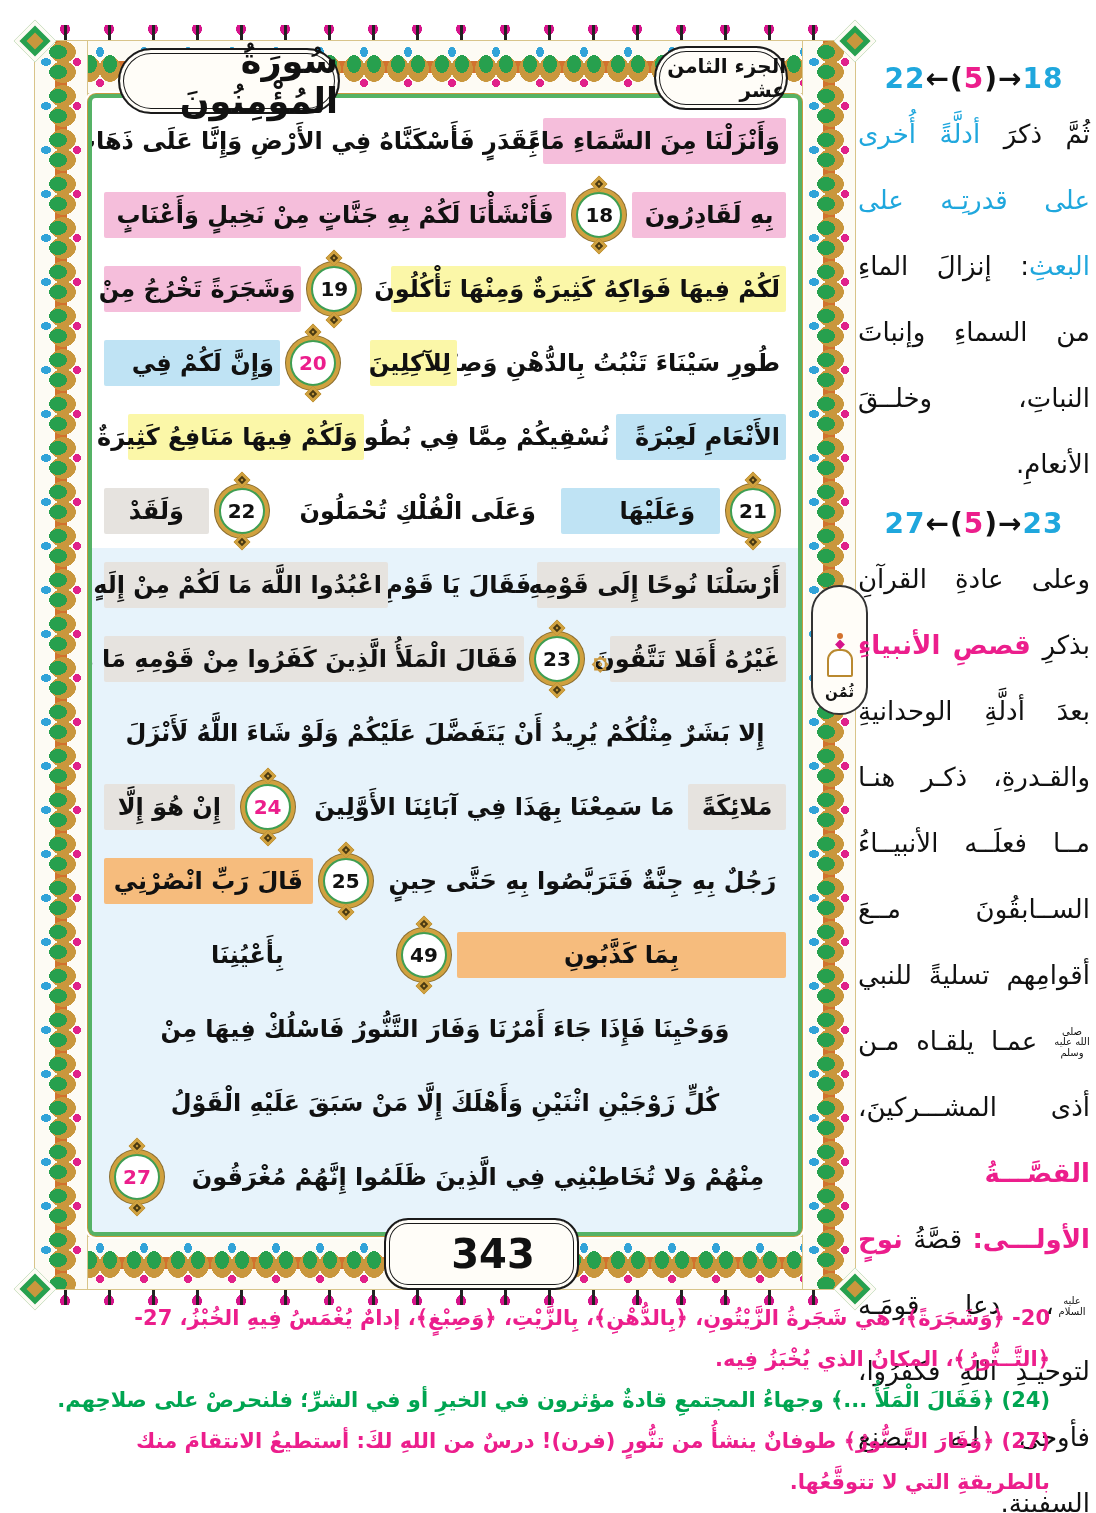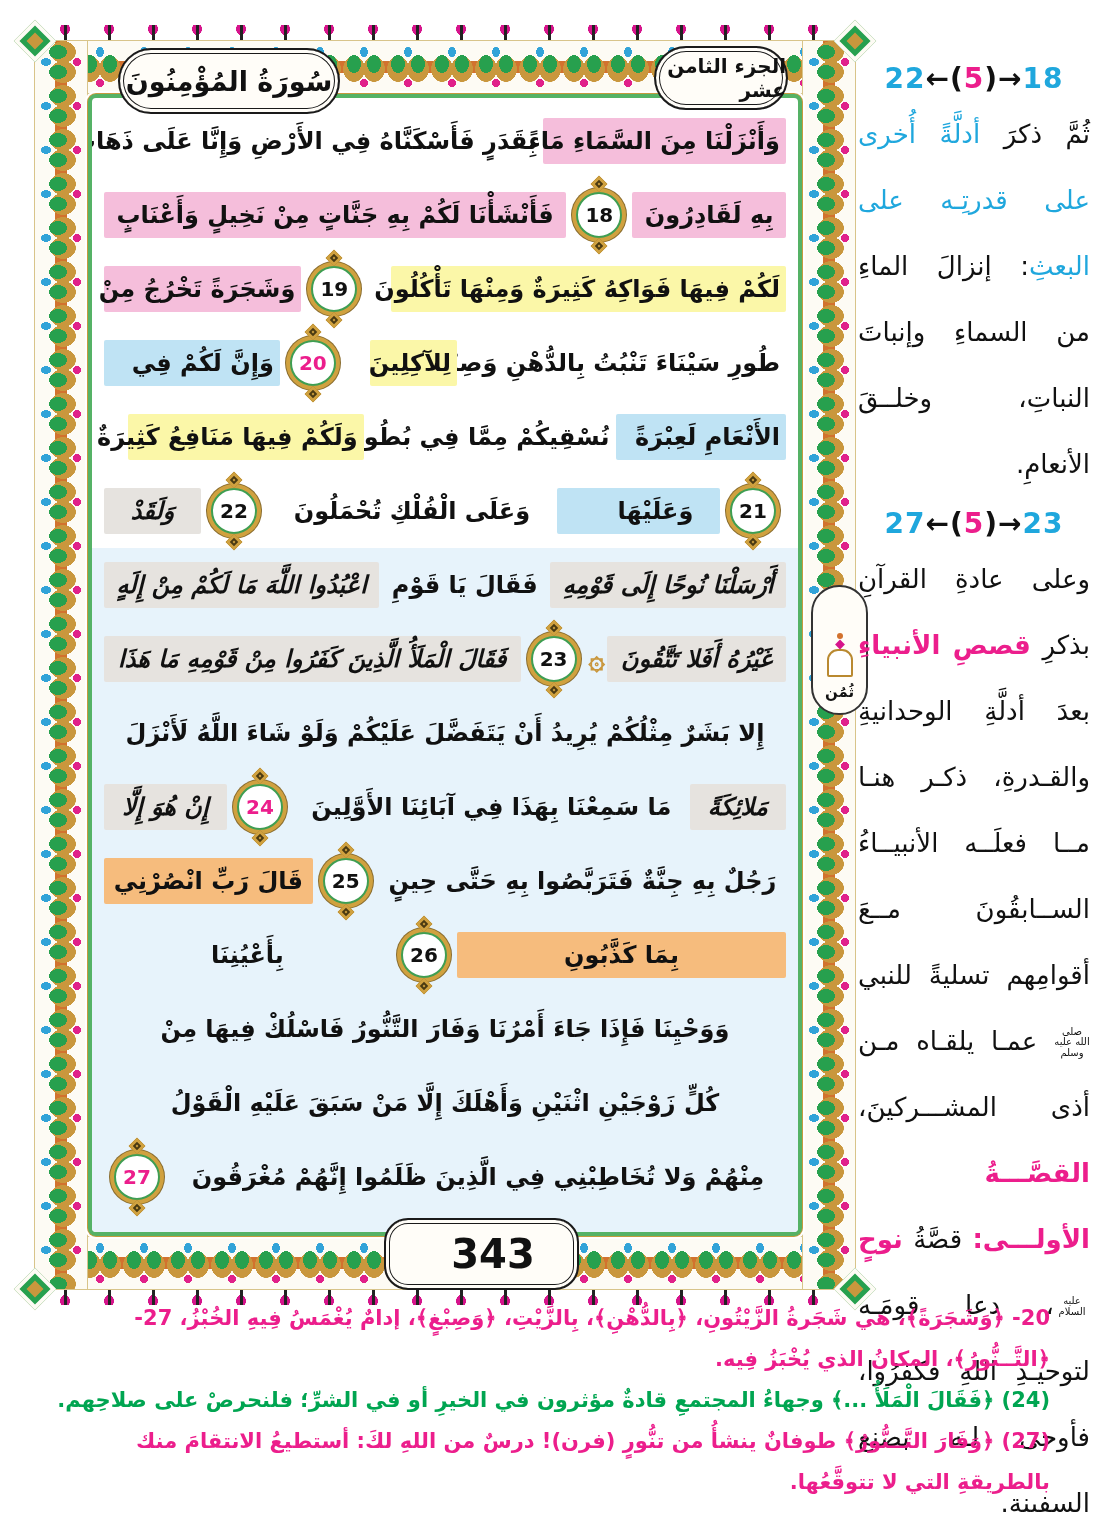--- a/index.html
+++ b/index.html
@@ -50,37 +50,37 @@
 
   
   .qline{flex:0 0 74px;display:flex;align-items:center;direction:rtl;padding:0 12px;
       font-size:24px;font-weight:bold;line-height:1.25;}
   .zblue{background:#e7f3fb;}
   .qfill{flex:1 1 auto;}
   .seg{flex:1 1 auto;text-align:center;white-space:nowrap;padding:8px 6px;border-radius:2px;min-width:0;}
   .hl-pink{background:#f5bedb;}
   .hl-yellow{background:#fbf7a8;margin-left:24px;}
   .hl-blue{background:#bfe3f4;padding-left:40px;}
-  .hl-grey{background:#e6e3df;font-style:italic;}
+  .hl-grey{background:#e6e3df;}
   .hl-orange{background:#f6bc7d;}
   .hl-green{background:#d0e79e;}
   .vnum{flex:0 0 auto;position:relative;width:42px;height:42px;margin:0 10px;border-radius:50%;
       background:#fff;border:2px solid #3f9e52;box-shadow:0 0 0 4px #d0a13f,0 0 0 5px #8a6d2f;
       display:flex;align-items:center;justify-content:center;font-size:20px;font-weight:bold;color:#111;}
   .vnum::before,.vnum::after{content:"";position:absolute;left:50%;width:12px;height:12px;background:#d0a13f;
       transform:translateX(-50%) rotate(45deg);box-shadow:inset 0 0 0 3px #d0a13f, inset 0 0 0 5px #4a3a12;}
   .vnum::before{top:-16px;} .vnum::after{bottom:-16px;}
   .vnum.vm{color:#ec1e8c;}
   .star{flex:0 0 auto;color:#c9973d;font-size:28px;margin:0 2px;}
 
   
   .cart{position:absolute;background:#fffdf8;border:2px solid #1a1a1a;border-radius:34px;
       box-shadow:inset 0 0 0 3px #fffdf8, inset 0 0 0 4px #1a1a1a;
       display:flex;align-items:center;justify-content:center;font-weight:bold;direction:rtl;}
-  .cart-surah{left:84px;top:8px;width:218px;height:62px;font-size:27px;}
+  .cart-surah{left:84px;top:8px;width:218px;height:62px;font-size:35px;}
   .cart-juz{left:620px;top:6px;width:130px;height:60px;font-size:20px;}
   .cart-page{left:350px;top:1178px;width:168px;height:68px;border-radius:24px;font-size:40px;padding-left:23px;}
   .thumn{position:absolute;left:761px;top:545px;width:57px;height:130px;background:#fffdf8;
       border:2px solid #333;border-radius:28px;display:flex;flex-direction:column;align-items:center;
       justify-content:flex-end;padding-bottom:12px;box-sizing:border-box;margin-left:16px;}
   .dome{width:22px;height:24px;background:#fff;border:2px solid #b9892f;border-radius:11px 11px 2px 2px;
       position:relative;margin-bottom:6px;}
   .dome::before{content:"";position:absolute;top:-10px;left:50%;transform:translateX(-50%) rotate(45deg);
       width:7px;height:7px;background:#d6148c;}
   .dome::after{content:"";position:absolute;top:-18px;left:50%;transform:translateX(-50%);
@@ -174,21 +174,21 @@
             <span class="vnum vm">24</span>
             <span class="seg hl-grey">إِنْ هُوَ إِلَّا</span>
           </div>
           <div class="qline zblue">
             <span class="seg">رَجُلٌ بِهِ جِنَّةٌ فَتَرَبَّصُوا بِهِ حَتَّى حِينٍ</span>
             <span class="vnum">25</span>
             <span class="seg hl-orange">قَالَ رَبِّ انْصُرْنِي</span>
           </div>
           <div class="qline zblue">
             <span class="seg hl-orange">بِمَا كَذَّبُونِ</span>
-            <span class="vnum">26</span>
+            <span class="vnum">49</span>
             <span class="seg">بِأَعْيُنِنَا</span>
           </div>
           <div class="qline zblue">
             <span class="seg">وَوَحْيِنَا فَإِذَا جَاءَ أَمْرُنَا وَفَارَ التَّنُّورُ فَاسْلُكْ فِيهَا مِنْ</span>
           </div>
           <div class="qline zblue">
             <span class="seg">كُلٍّ زَوْجَيْنِ اثْنَيْنِ وَأَهْلَكَ إِلَّا مَنْ سَبَقَ عَلَيْهِ الْقَوْلُ</span>
           </div>
           <div class="qline zblue">
             <span class="seg">مِنْهُمْ وَلا تُخَاطِبْنِي فِي الَّذِينَ ظَلَمُوا إِنَّهُمْ مُغْرَقُونَ</span>

